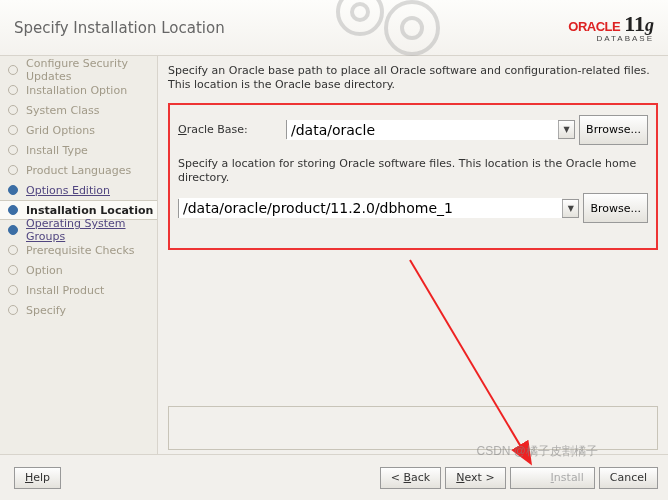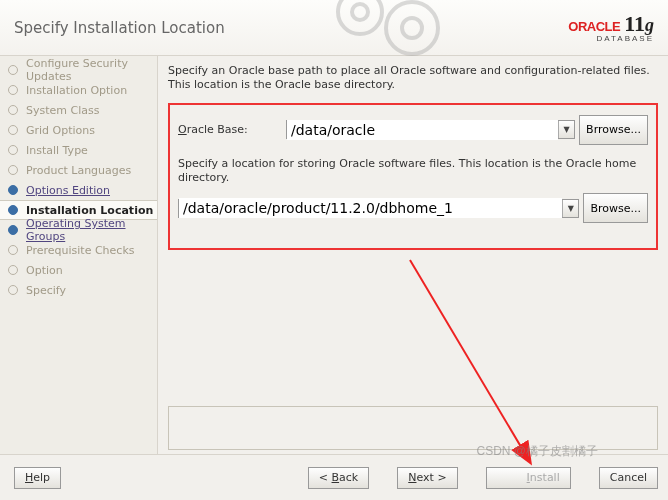--- a/index.html
+++ b/index.html
@@ -29,21 +29,21 @@
 .highlight-box { border: 2px solid #e33; padding: 6px 8px 21px 8px; background: #f2f0ec; }
 .row { display: flex; align-items: center; margin: 4px 0; }
 .row label { width: 108px; color: #333; }
 .row label .ul { text-decoration: underline; }
 .combo { flex: 1; display: flex; align-items: center; border: 1px solid #999; background: #fff; height: 19px; }
 .combo input { border: none; flex: 1; font-size: 14px; padding: 2px 4px; outline: none; font-family: inherit; }
 .combo .arrow { width: 16px; height: 17px; background: linear-gradient(#fefefe,#e4e2dc); border-left: 1px solid #aaa; display:flex; align-items:center; justify-content:center; font-size:8px; color:#444; }
 .browse { margin-left: 4px; height: 30px; padding: 0 6px; background: linear-gradient(#fefefe,#e4e2dc); border: 1px solid #999; font-size: 11px; font-family: inherit; }
 .spacer { flex: 1; }
 .message-box { height: 44px; border: 1px solid #c8c4b8; background: #f2f0ec; margin-top: 4px; }
-.footer { height: 46px; border-top: 1px solid #d8d4cc; display: flex; align-items: center; padding: 0 10px; gap: 24px; }
+.footer { height: 46px; border-top: 1px solid #d8d4cc; display: flex; align-items: center; padding: 0 10px; }
 .footer .push { flex: 1; }
 .btn { height: 22px; padding: 0 10px; margin-left: 4px; background: linear-gradient(#fefefe,#e4e2dc); border: 1px solid #999; font-size: 11px; font-family: inherit; color: #333; }
 .btn:disabled { color: #aaa; padding-left: 40px; }
 .btn .ul { text-decoration: underline; }
 .arrow-annot { position:absolute; left:400px; top:250px; pointer-events:none; }
 .watermark { position:absolute; right:70px; bottom:40px; font-size:12px; color:rgba(130,130,130,0.6); font-family:sans-serif; }
 </style>
 </head>
 <body>
 
@@ -102,20 +102,24 @@
     <div class="step done">
         <span class="dot"></span>
         <a>Prerequisite Checks</a>
       </div>
     <div class="step done">
         <span class="dot"></span>
         <a>Option</a>
       </div>
     <div class="step done">
         <span class="dot"></span>
+        <a>Install Product</a>
+      </div>
+    <div class="step done">
+        <span class="dot"></span>
         <a>Specify</a>
       </div>
   </div>
 
   <div class="content">
     <div class="desc">Specify an Oracle base path to place all Oracle software and configuration-related files.  This location is the Oracle base directory.</div>
     <div class="highlight-box">
       <div class="row">
         <label><span class="ul">O</span><span>racle Base:</span></label>
         <div class="combo">

